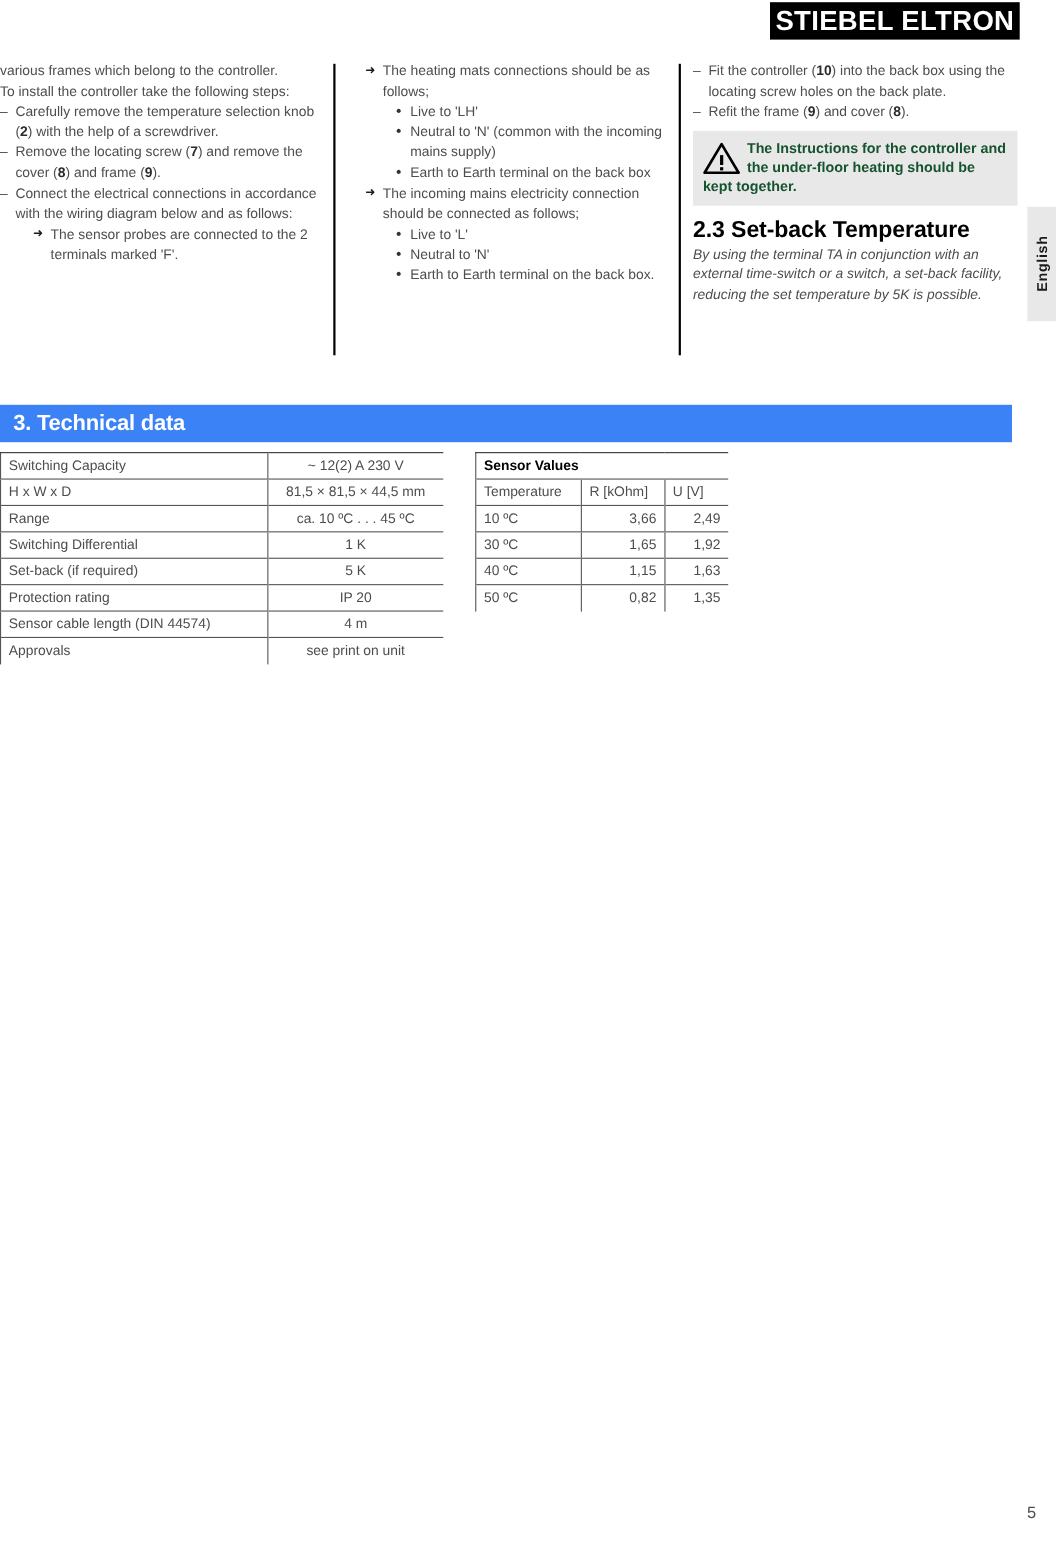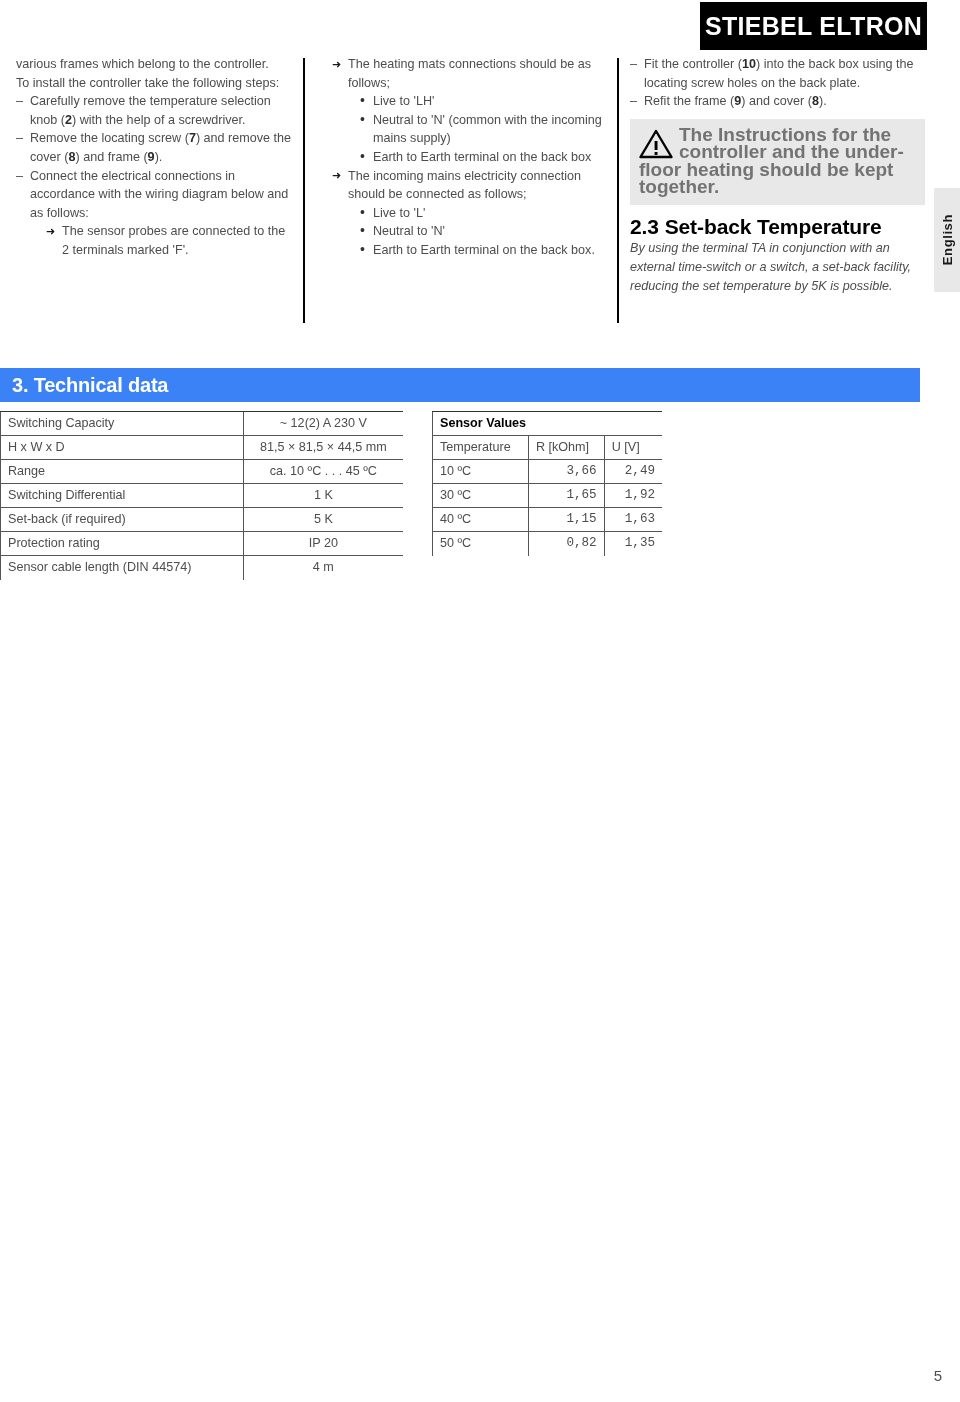--- a/index.html
+++ b/index.html
@@ -12,21 +12,21 @@
     position: relative;
     font-family: "Liberation Sans", sans-serif;
     color: #4d4d4d;
     overflow: hidden;
   }
 
   
   #brand-header {
     position: absolute;
     left: 700px; top: 2px;
-    width: 227px; height: 48px;
+    width: 227px; height: 34px;
     background: #000000;
     display: flex; align-items: center; justify-content: center;
   }
   #brand-header .brand-text {
     color: #ffffff;
     font-weight: bold;
     font-size: 25px;
     letter-spacing: 0.3px;
     font-family: "Liberation Sans", sans-serif;
     white-space: nowrap;
@@ -37,21 +37,21 @@
     position: absolute;
     left: 0; top: 55px;
     width: 930px; height: 270px;
   }
   .col {
     position: absolute;
     top: 0;
     font-size: 12.6px;
     line-height: 18.6px;
   }
-  #col-left  { left: 0px;   width: 292px; padding-left: 16px; }
+  #col-left  { left: 0px;   width: 292px; }
   #col-mid   { left: 332px; width: 283px; }
   #col-right { left: 630px; width: 295px; }
 
   .divider {
     position: absolute;
     top: 3px;
     width: 1.6px; height: 265px;
     background: #000000;
   }
   #divider-1 { left: 303px; }
@@ -94,23 +94,23 @@
   }
   ul.nested { margin-left: 16px; }
 
   b, strong { color: #2b2b2b; font-weight: bold; text-align: center; }
 
   
   #warning-box {
     margin-top: 8px;
     background: #e8e8e8;
     padding: 7px 9px 9px 9px;
-    color: #737373;
-    font-weight: bold;
-    font-size: 19px;
+    color: #14532d;
+    font-weight: bold;
+    font-size: 13px;
     line-height: 17.5px;
   }
   #warning-box .warn-icon {
     float: left;
     width: 34px; height: 30px;
     margin: 3px 6px 0 0;
   }
   #warning-box .warn-text { display: block; }
 
   
@@ -182,21 +182,21 @@
   .spec-table tr:first-child td,
   .spec-table tr:first-child th {
     border-top: 1.4px solid #333333;
   }
   .spec-table .hdr {
     font-weight: bold;
     color: #000000;
   }
   .spec-table .lbl { text-align: left; }
   .spec-table .val { text-align: center; }
-  .spec-table .val-sensor { text-align: right; font-family: Liberation Mono, monospace; }
+  .spec-table .val-sensor { text-align: right; }
 
   #table-spec .lbl { width: 243px; }
   #table-spec .val { width: 160px; }
 
   #table-sensor .c-temp { width: 96px; }
   #table-sensor .c-r    { width: 76px; }
   #table-sensor .c-u    { width: 58px; }
 
   .sensor-title-cell {
     border-left: 1.4px solid #555555;
@@ -310,20 +310,24 @@
       <td class="val">5 K</td>
     </tr>
     <tr>
       <td class="lbl">Protection rating</td>
       <td class="val">IP 20</td>
     </tr>
     <tr>
       <td class="lbl">Sensor cable length (DIN 44574)</td>
       <td class="val">4 m</td>
     </tr>
+    <tr>
+      <td class="lbl">Approvals</td>
+      <td class="val">see print on unit</td>
+    </tr>
   </tbody>
 </table>
 
 <table class="spec-table" id="table-sensor">
   <tbody>
     <tr>
       <td class="lbl hdr sensor-title-cell" colspan="3">Sensor Values</td>
     </tr>
     <tr>
       <td class="lbl c-temp">Temperature</td>

